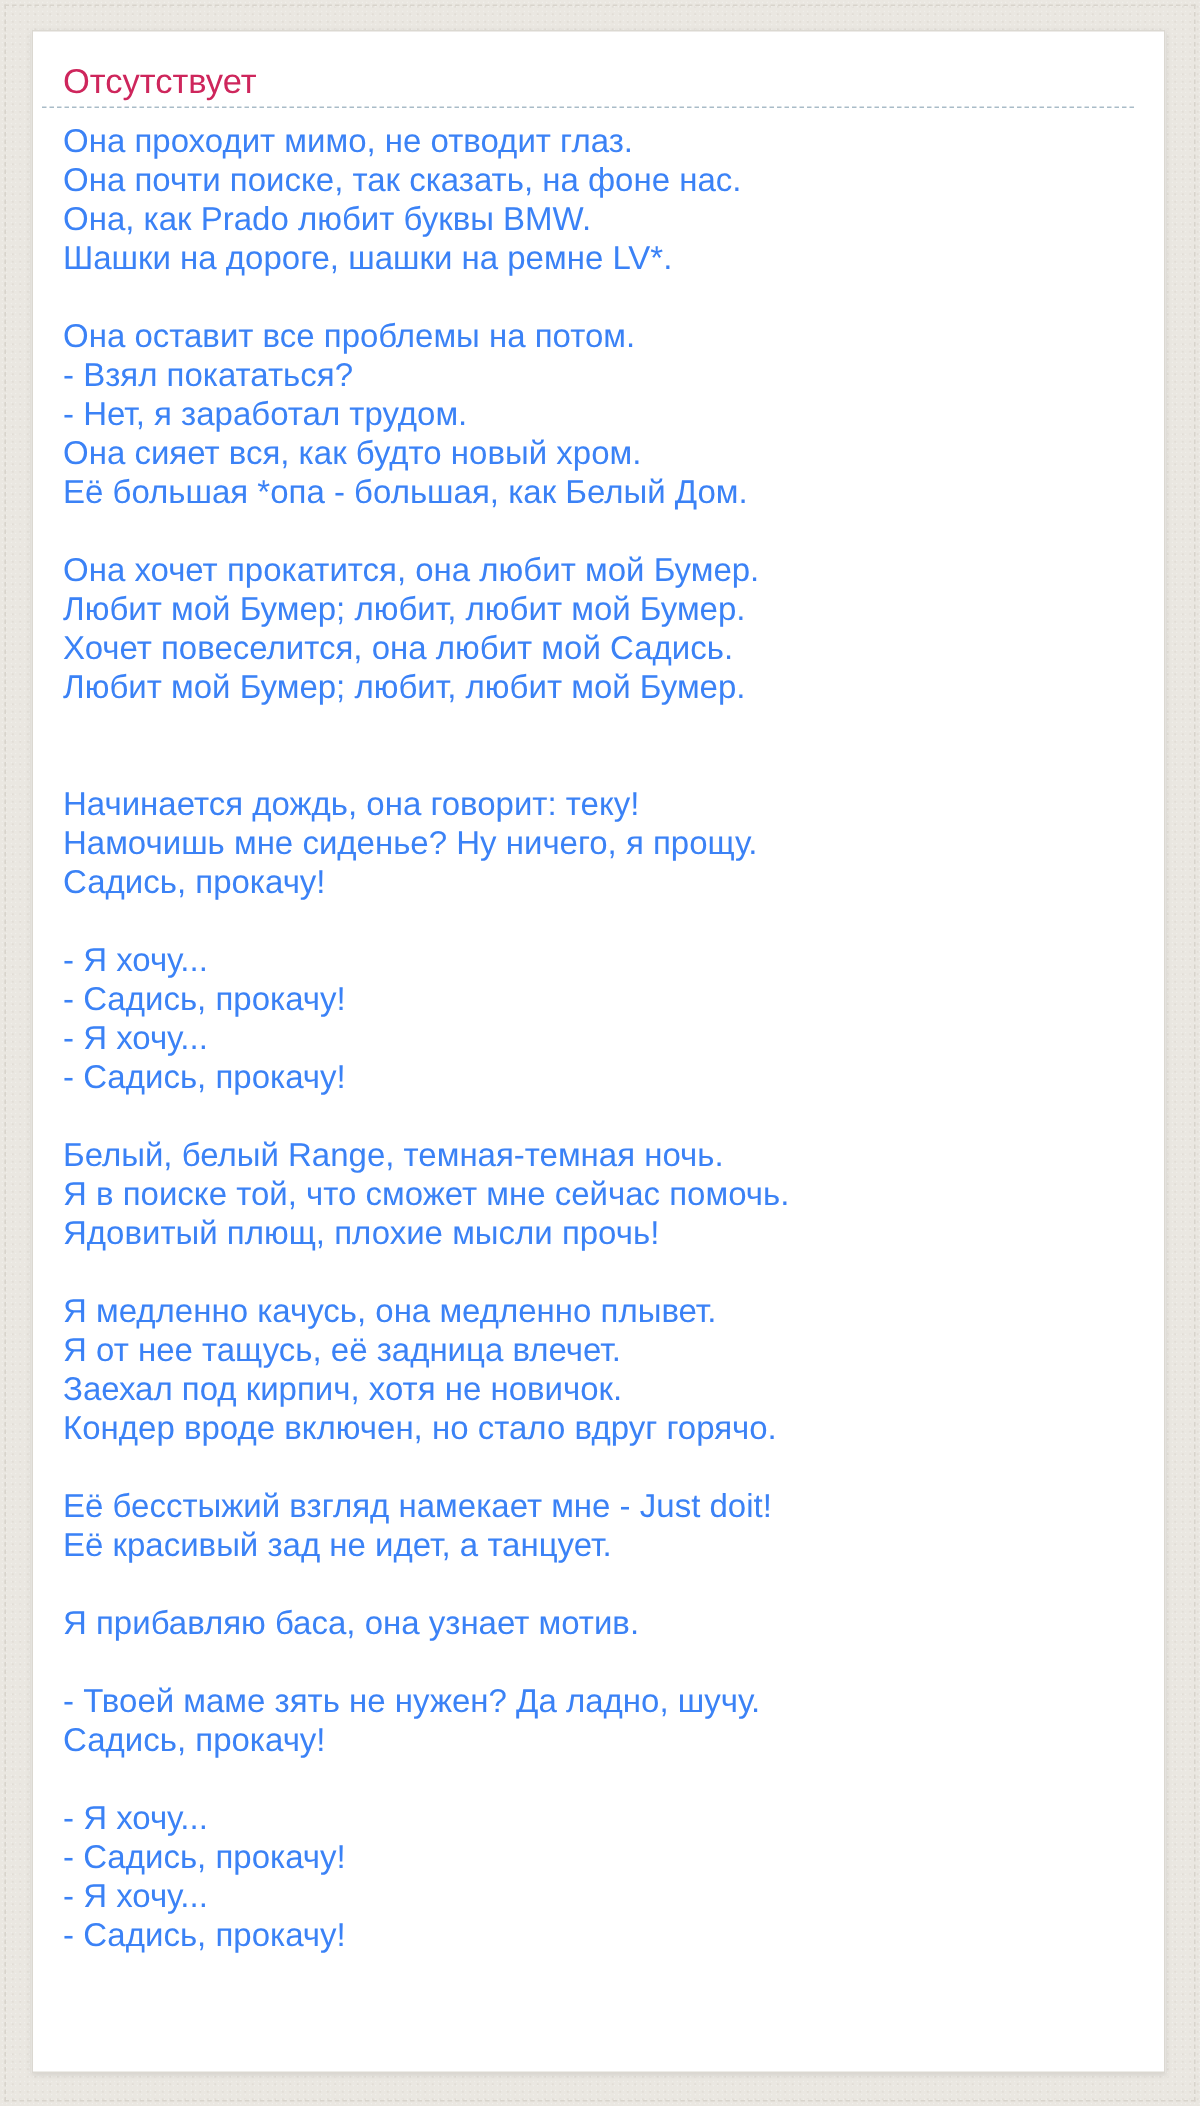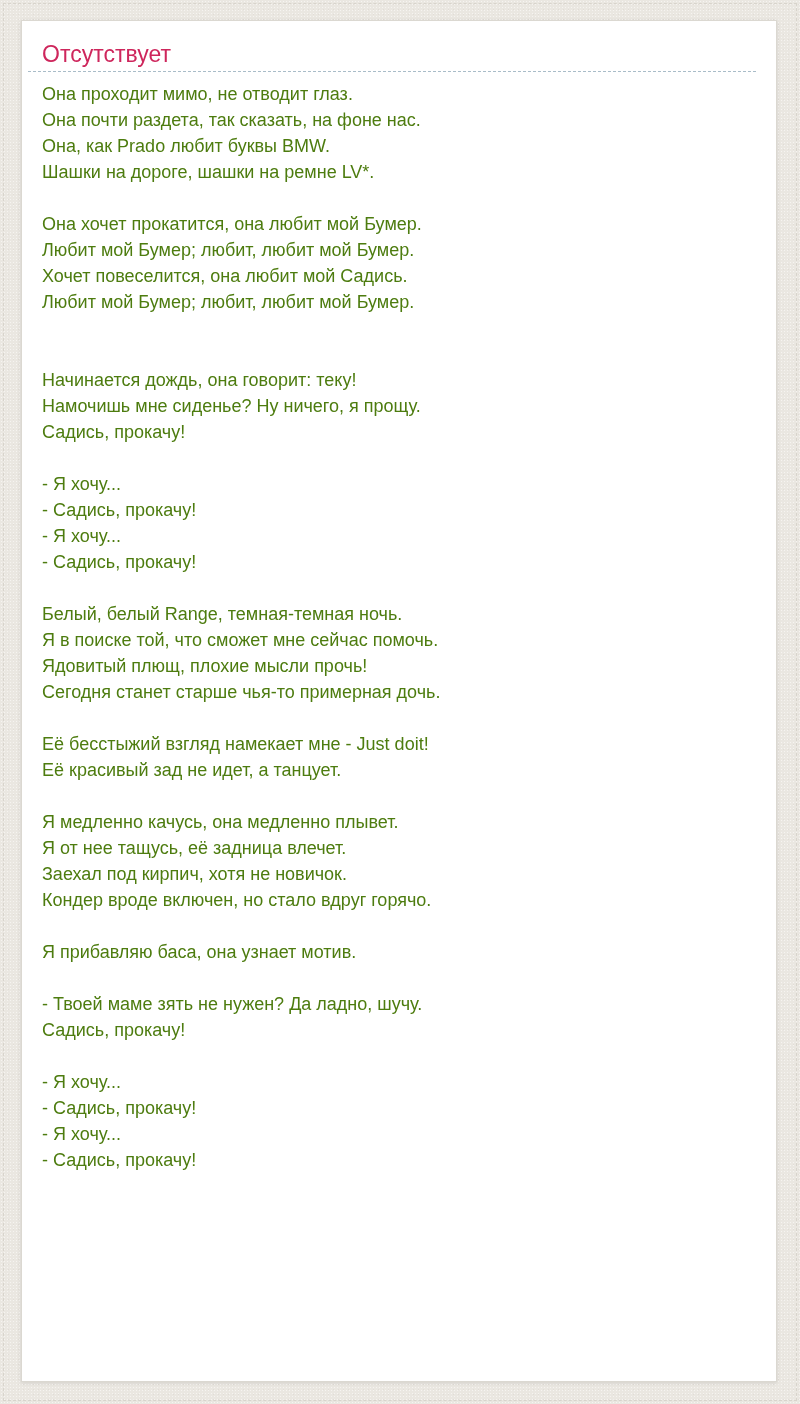--- a/index.html
+++ b/index.html
@@ -62,23 +62,23 @@
     line-height: 22px;
     color: #333333;
   }
   .performer-link {
     color: var(--link-color, #6ab4c4);
     text-decoration: none;
     cursor: pointer;
   }
   .lyrics {
     margin-top: 9px;
-    font-size: 18px;
+    font-size: 22px;
     line-height: 26px;
-    color: #4d7c0f;
+    color: #3b82f6;
   }
   .stanza {
     margin: 0;
   }
   .stanza + .stanza {
     margin-top: 26px;
   }
 </style>
 </head>
 <body>
@@ -86,25 +86,26 @@
 <div class="page">
   <div class="page-frame"></div>
 
   <main class="content-box">
 
     <div class="song-header">
       <h1 class="song-title">Отсутствует</h1>
     </div>
 
     <div class="lyrics">
-        <p class="stanza"><span>Она проходит мимо, не отводит глаз.</span><br><span>Она почти раздета, так сказать, на фоне нас.</span><br><span>Она, как Prado любит буквы BMW.</span><br><span>Шашки на дороге, шашки на ремне LV*.</span></p>
+        <p class="stanza"><span>Она проходит мимо, не отводит глаз.</span><br><span>Она почти поиске, так сказать, на фоне нас.</span><br><span>Она, как Prado любит буквы BMW.</span><br><span>Шашки на дороге, шашки на ремне LV*.</span></p>
+        <p class="stanza"><span>Она оставит все проблемы на потом.</span><br><span>- Взял покататься?</span><br><span>- Нет, я заработал трудом.</span><br><span>Она сияет вся, как будто новый хром.</span><br><span>Её большая *опа - большая, как Белый Дом.</span></p>
         <p class="stanza"><span>Она хочет прокатится, она любит мой Бумер.</span><br><span>Любит мой Бумер; любит, любит мой Бумер.</span><br><span>Хочет повеселится, она любит мой Садись.</span><br><span>Любит мой Бумер; любит, любит мой Бумер.</span></p>
         <p class="stanza"><br><span>Начинается дождь, она говорит: теку!</span><br><span>Намочишь мне сиденье? Ну ничего, я прощу.</span><br><span>Садись, прокачу!</span></p>
         <p class="stanza"><span>- Я хочу...</span><br><span>- Садись, прокачу!</span><br><span>- Я хочу...</span><br><span>- Садись, прокачу!</span></p>
-        <p class="stanza"><span>Белый, белый Range, темная-темная ночь.</span><br><span>Я в поиске той, что сможет мне сейчас помочь.</span><br><span>Ядовитый плющ, плохие мысли прочь!</span><br><span>Сегодня станет старше чья-то примерная дочь.</span></p>
+        <p class="stanza"><span>Белый, белый Range, темная-темная ночь.</span><br><span>Я в поиске той, что сможет мне сейчас помочь.</span><br><span>Ядовитый плющ, плохие мысли прочь!</span><br></p>
+        <p class="stanza"><span>Я медленно качусь, она медленно плывет.</span><br><span>Я от нее тащусь, её задница влечет.</span><br><span>Заехал под кирпич, хотя не новичок.</span><br><span>Кондер вроде включен, но стало вдруг горячо.</span></p>
         <p class="stanza"><span>Её бесстыжий взгляд намекает мне - Just doit!</span><br><span>Её красивый зад не идет, а танцует.</span></p>
-        <p class="stanza"><span>Я медленно качусь, она медленно плывет.</span><br><span>Я от нее тащусь, её задница влечет.</span><br><span>Заехал под кирпич, хотя не новичок.</span><br><span>Кондер вроде включен, но стало вдруг горячо.</span></p>
         <p class="stanza"><span>Я прибавляю баса, она узнает мотив.</span><br><br><span>- Твоей маме зять не нужен? Да ладно, шучу.</span><br><span>Садись, прокачу!</span></p>
         <p class="stanza"><span>- Я хочу...</span><br><span>- Садись, прокачу!</span><br><span>- Я хочу...</span><br><span>- Садись, прокачу!</span></p>
       </div>
 
   </main>
 </div>
 
 </body></html>

